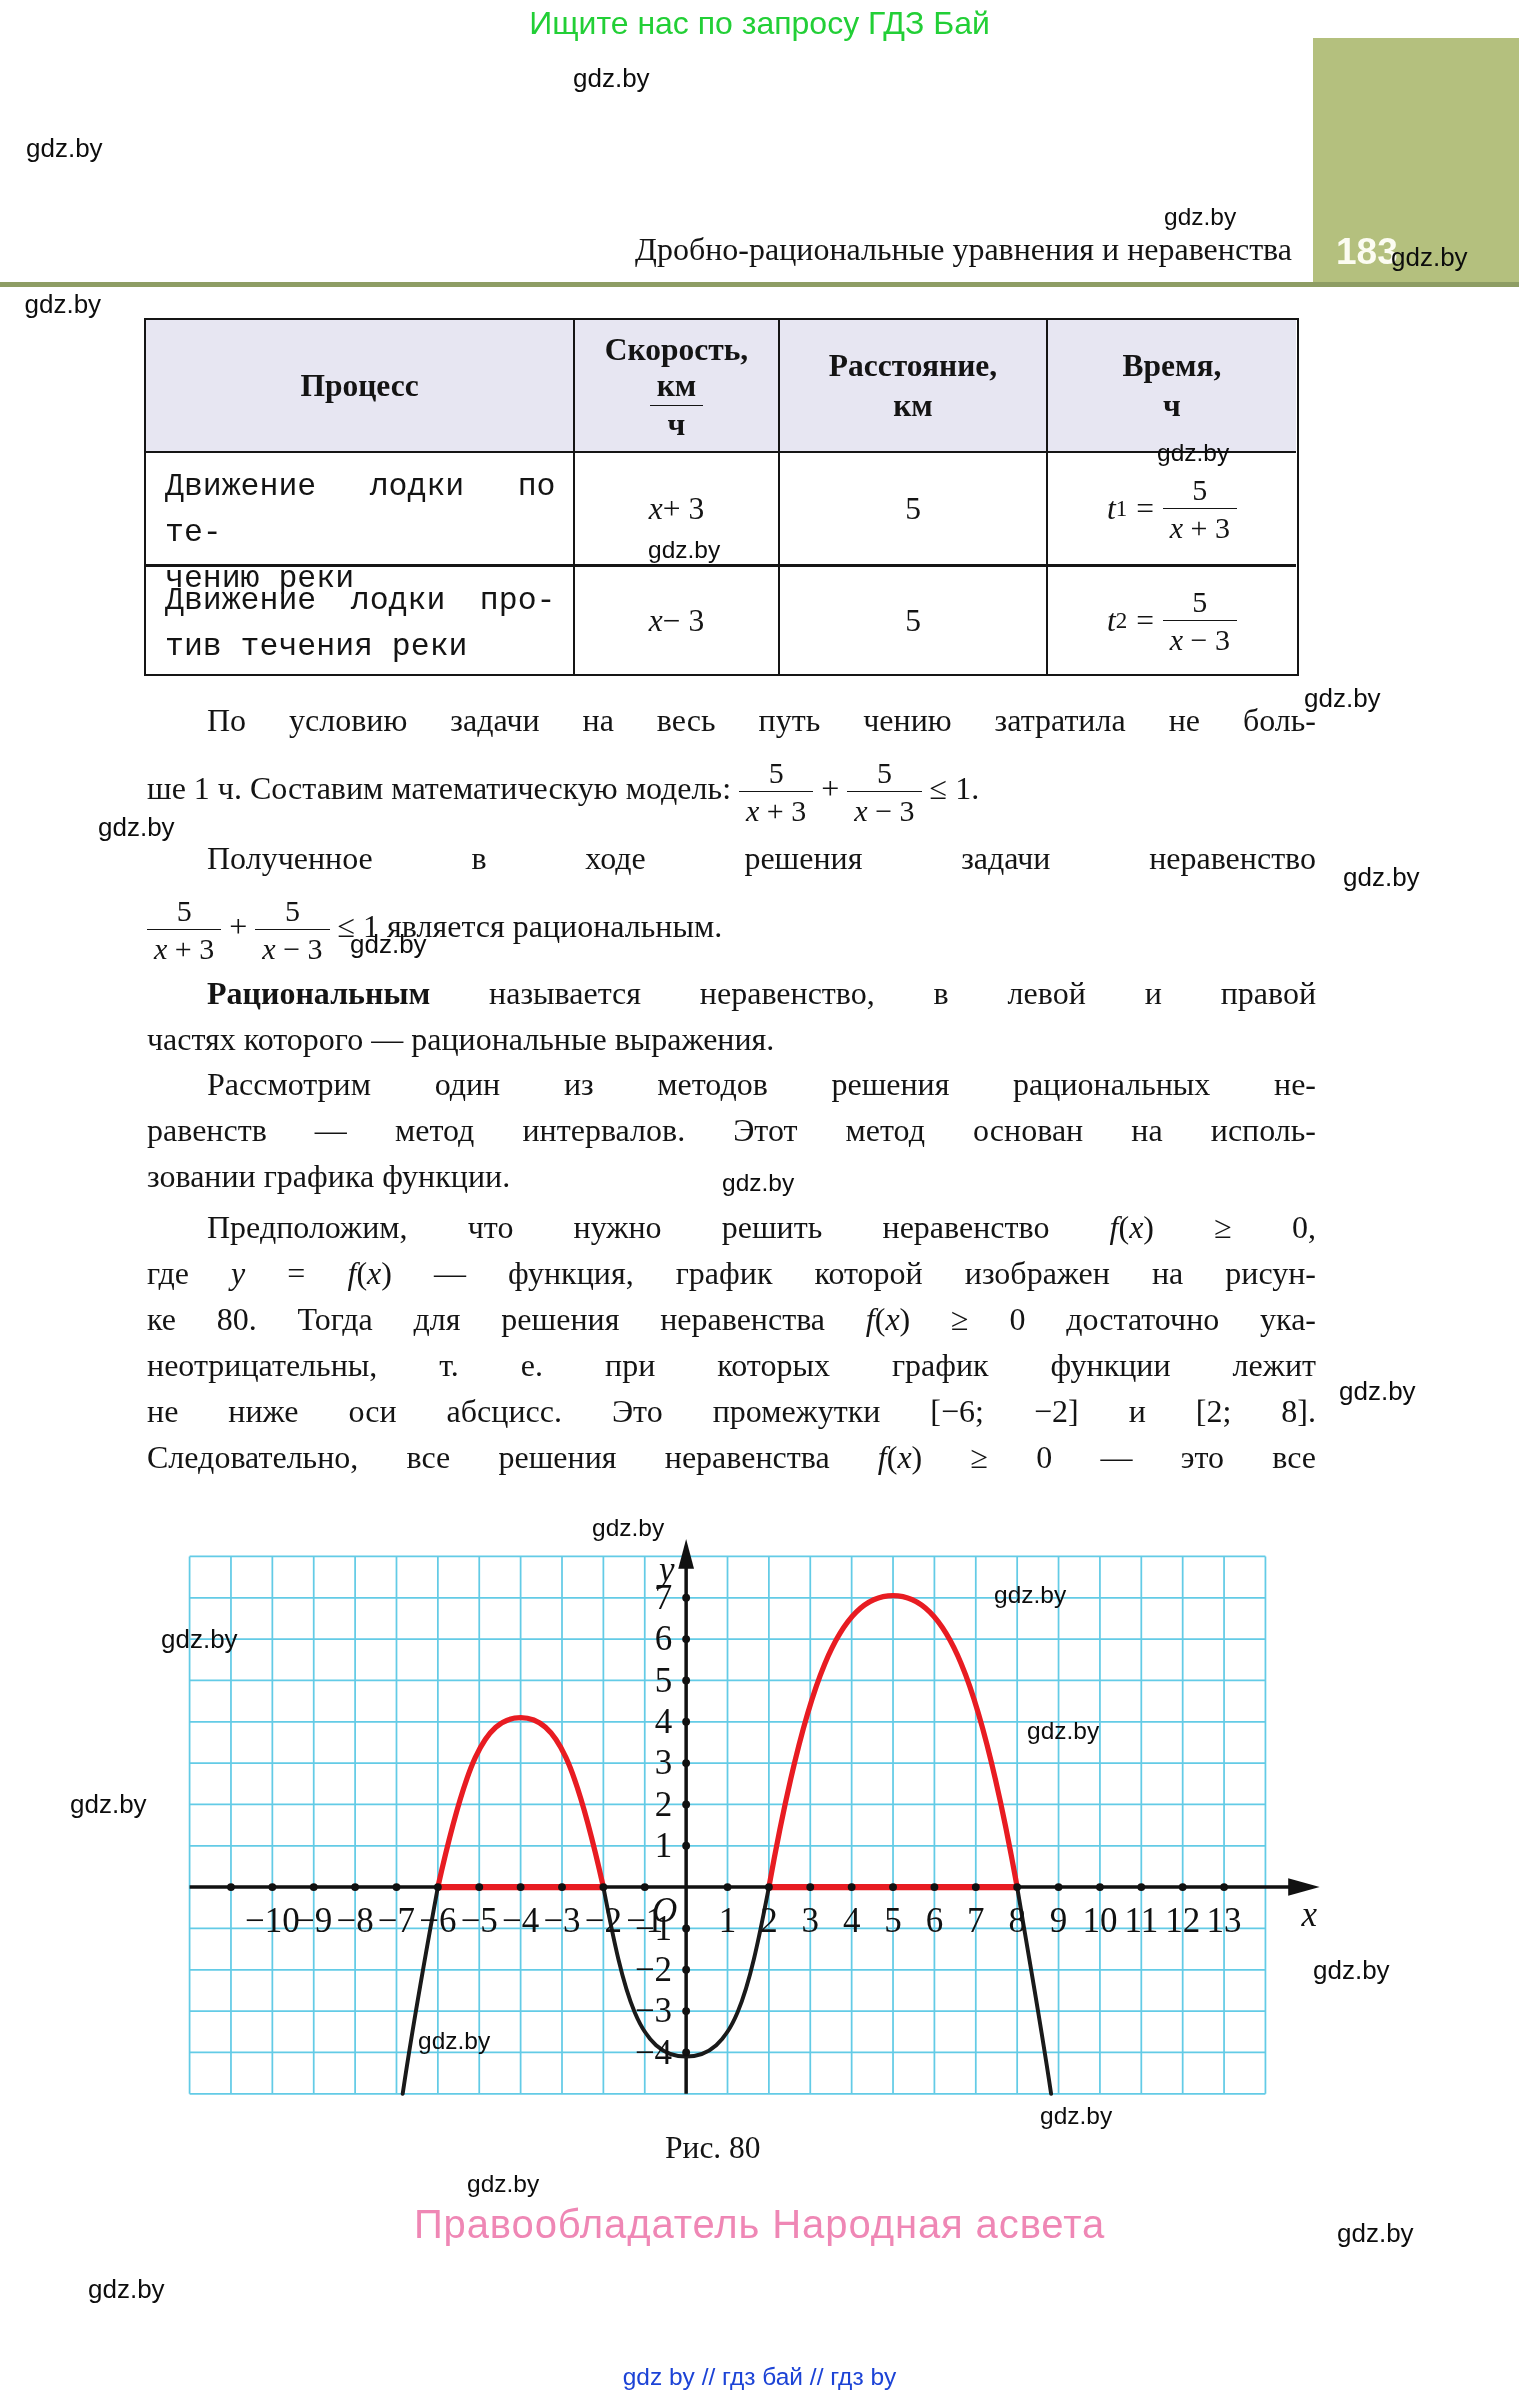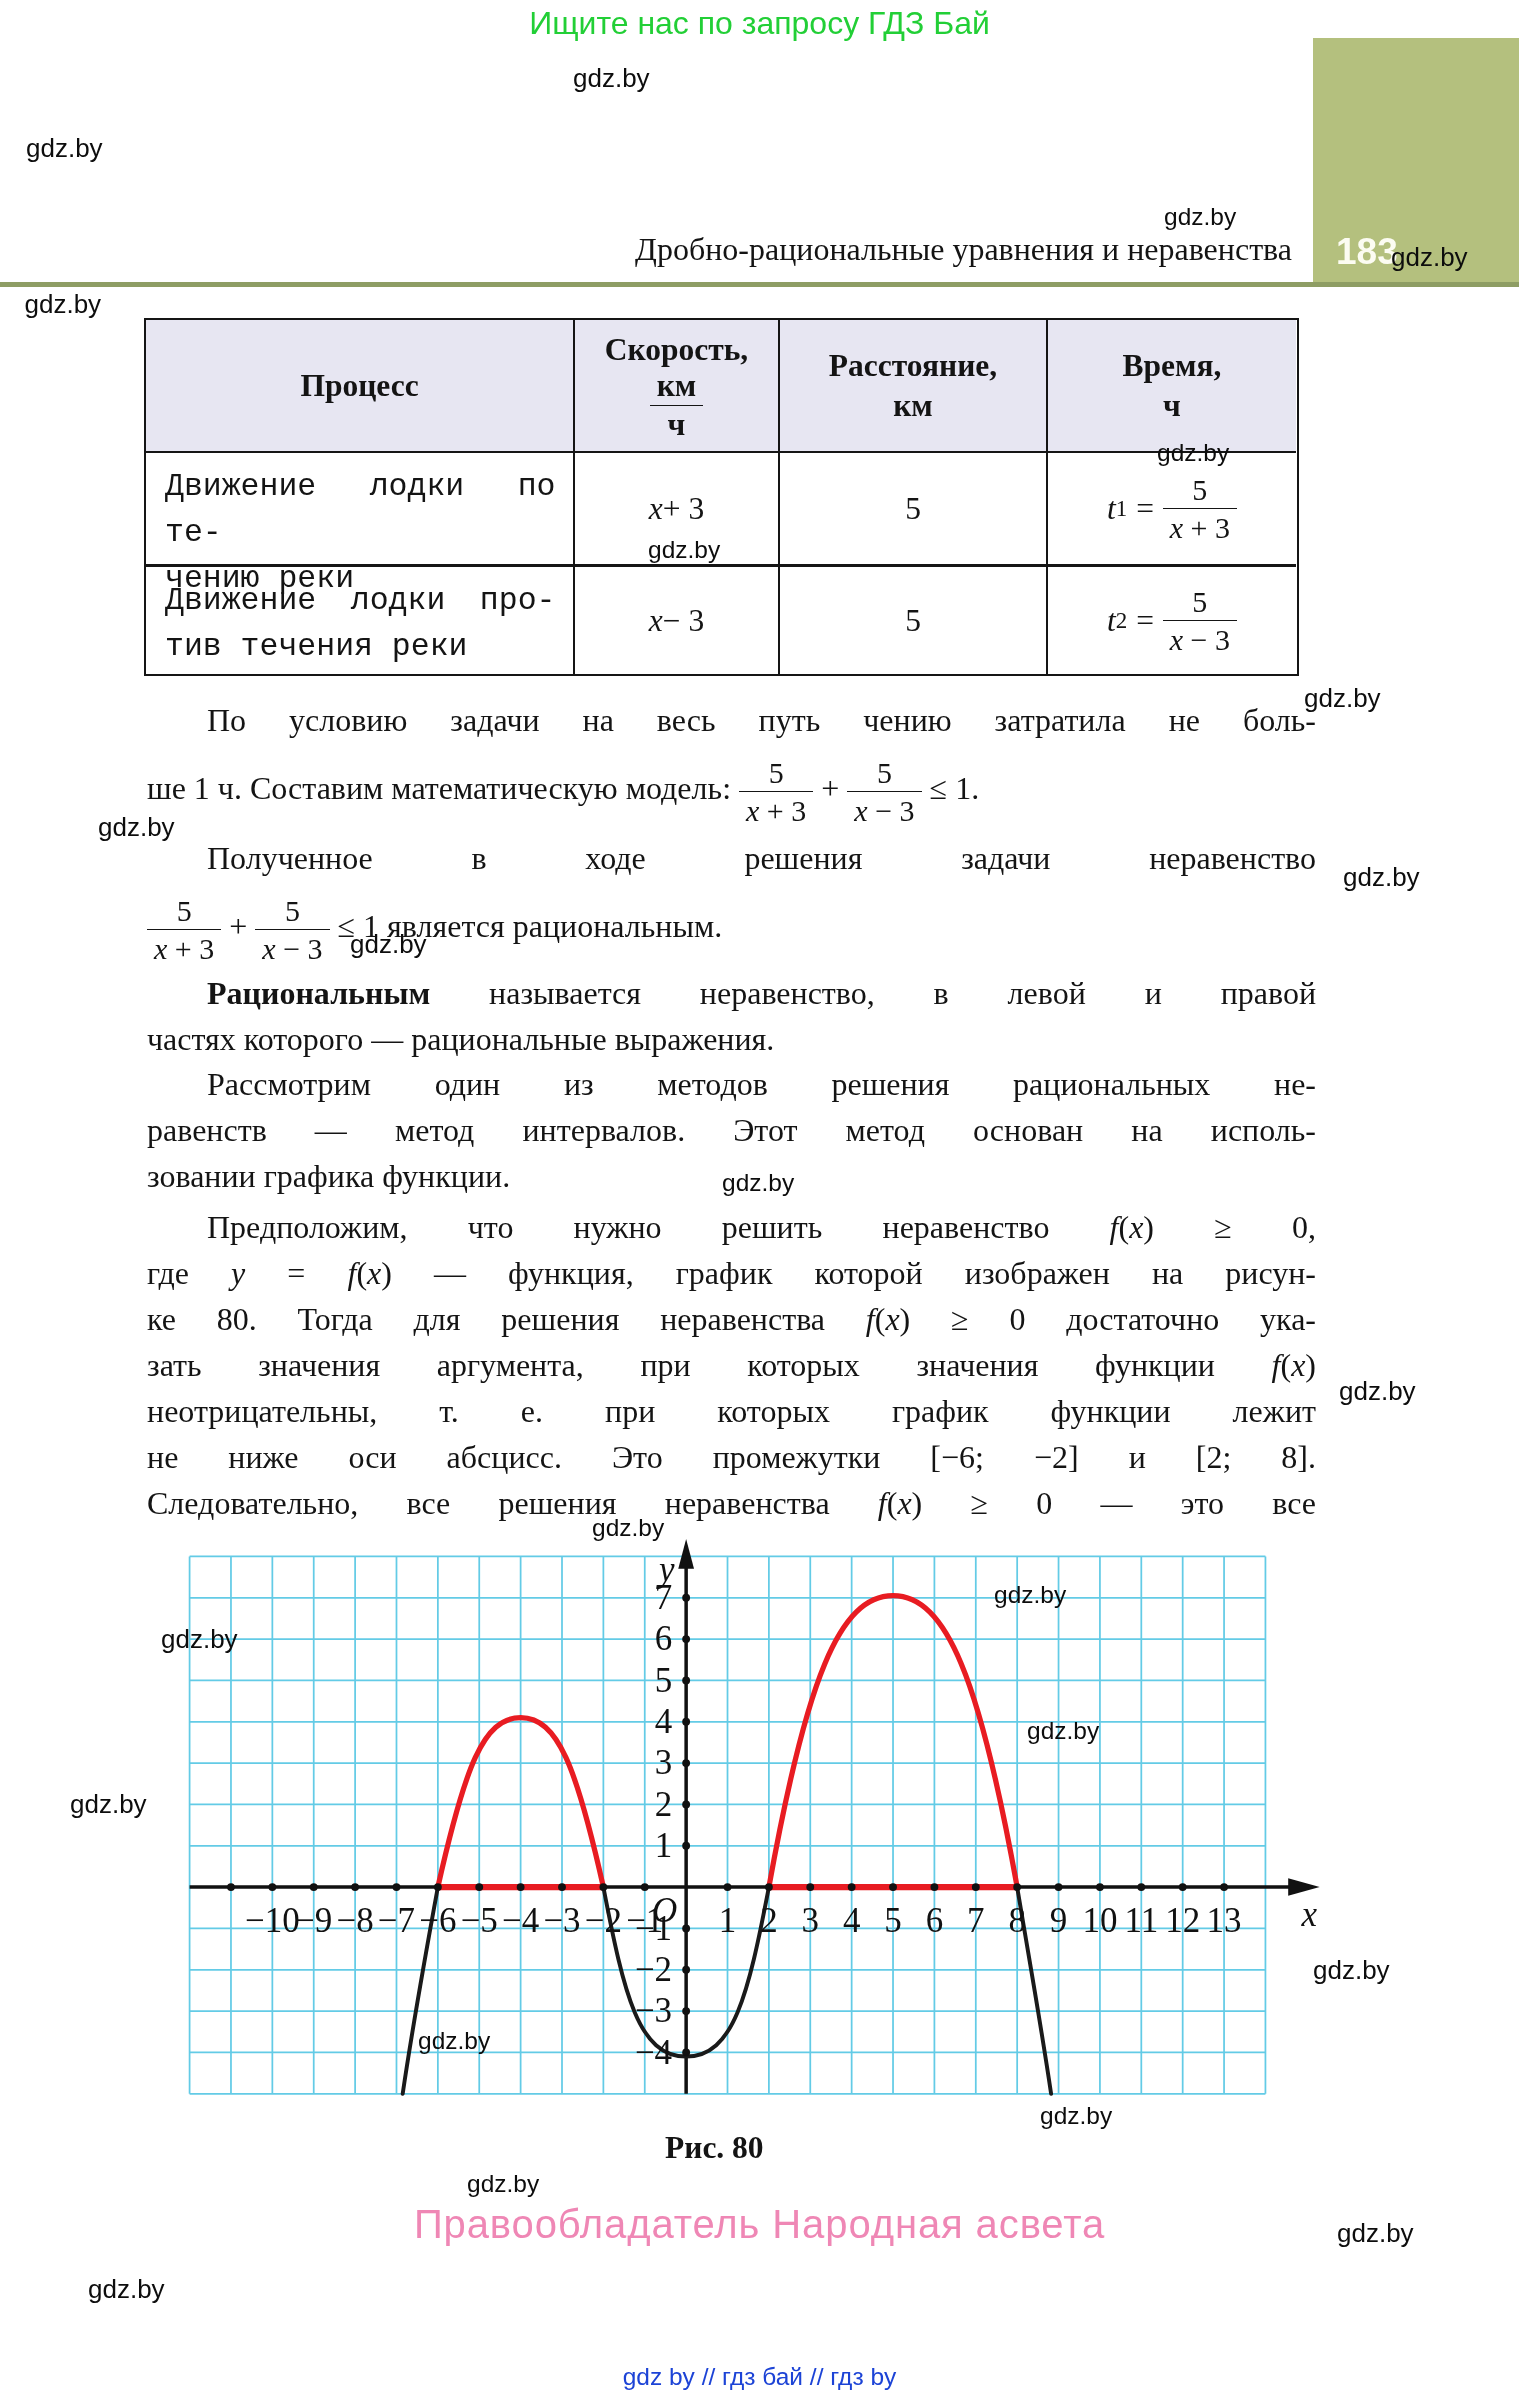--- a/index.html
+++ b/index.html
@@ -41,21 +41,21 @@
   
   #text-area{position:absolute;left:147px;top:0;width:1169px;z-index:2;}
   .para{position:absolute;left:0;width:1169px;}
   .line{font-size:32px;line-height:46px;height:46px;white-space:nowrap;}
   .jline{text-align:justify;text-align-last:justify;white-space:normal;}
   .indent{text-indent:60px;}
   .tall{height:91px;line-height:91px;}
   .tall .frac{line-height:1.05;}
   
   #figure-wrap{left:149px;top:1536px;width:1181px;height:578px;}
-  .caption{left:665px;top:2130px;font-size:31.5px;font-weight:bold;}
+  .caption{left:665px;top:2130px;font-size:31.5px;}
   
   .copyright{left:0;right:0;top:2202px;text-align:center;font-size:40px;color:#ef87b5;letter-spacing:0.9px;}
   .links{left:0;right:0;top:2363px;text-align:center;font-size:24.5px;color:#1c43d6;}
 </style>
 </head>
 <body>
 
 <div class="page">
 
   <div class="abs banner sans">Ищите нас по запросу ГДЗ Бай</div>
@@ -144,21 +144,20 @@
       </div>
       <div class="para" style="top: 1061px;">
         <div class="line jline indent">Рассмотрим один из методов решения рациональных не-</div>
         <div class="line jline">равенств — метод интервалов. Этот метод основан на исполь-</div>
         <div class="line">зовании графика функции.</div>
       </div>
       <div class="para" style="top: 1204px;">
         <div class="line jline indent">Предположим, что нужно решить неравенство <i class="mi">f</i>(<i class="mi">x</i>) ≥ 0,</div>
         <div class="line jline">где <i class="mi">y</i> = <i class="mi">f</i>(<i class="mi">x</i>) — функция, график которой изображен на рисун-</div>
         <div class="line jline">ке 80. Тогда для решения неравенства <i class="mi">f</i>(<i class="mi">x</i>) ≥ 0 достаточно ука-</div>
-        <div class="line jline">зать значения аргумента, при которых значения функции <i class="mi">f</i>(<i class="mi">x</i>)</div>
         <div class="line jline">неотрицательны, т. е. при которых график функции лежит</div>
         <div class="line jline">не ниже оси абсцисс. Это промежутки [−6; −2] и [2; 8].</div>
         <div class="line jline">Следовательно, все решения неравенства <i class="mi">f</i>(<i class="mi">x</i>) ≥ 0 — это все</div>
       </div>
     </div>
 
   <div class="abs" id="figure-wrap"><svg width="1181" height="578" viewBox="0 0 1350 660">
         <g>
           <line x1="46.40000000000009" y1="23" x2="46.40000000000009" y2="637.25" stroke="#63cbe6" stroke-width="2"></line>
           <line x1="93.70000000000005" y1="23" x2="93.70000000000005" y2="637.25" stroke="#63cbe6" stroke-width="2"></line>

